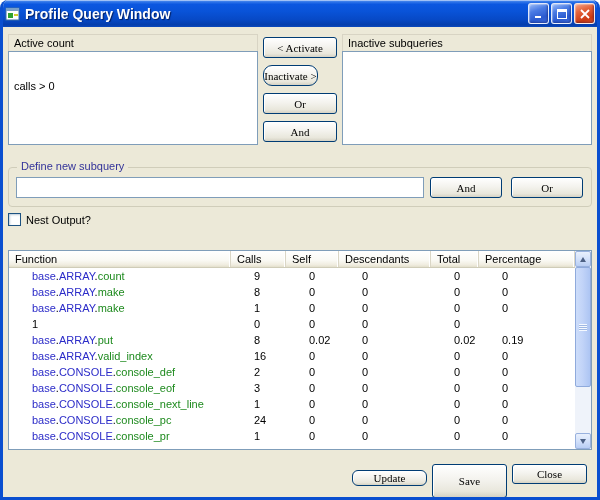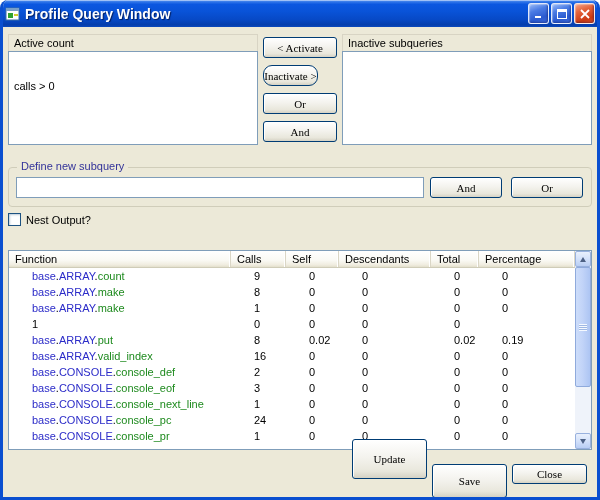--- a/index.html
+++ b/index.html
@@ -92,21 +92,21 @@
   .tri-down { width:0; height:0; border-left:3.5px solid transparent; border-right:3.5px solid transparent; border-top:5px solid #4D6185; }
   .sthumb {
     position:absolute; left:0; top:16px; width:16px; height:120px;
     background:linear-gradient(90deg,#CDDDFA 0%,#C2D4F8 45%,#ADC5F3 100%);
     border:1px solid #8FAADC; border-radius:2px;
     display:flex; align-items:center; justify-content:center;
   }
   .grip { width:8px; height:7px; background:repeating-linear-gradient(180deg,#F5F9FF 0 1px,#9FB8E4 1px 2px); }
 
   
-  .btn-update { left:349px; top:412px; width:75px; height:40px; }
+  .btn-update { left:349px; top:443px; width:75px; height:16px;border-radius:6px; }
   .btn-save   { left:429px; top:437px; width:75px; height:34px; }
   .btn-close  { left:509px; top:437px; width:75px; height:20px; }
 </style>
 </head>
 <body>
 
 <div class="window">
 
   <div class="titlebar">
     <svg class="title-icon" viewBox="0 0 16 16">

